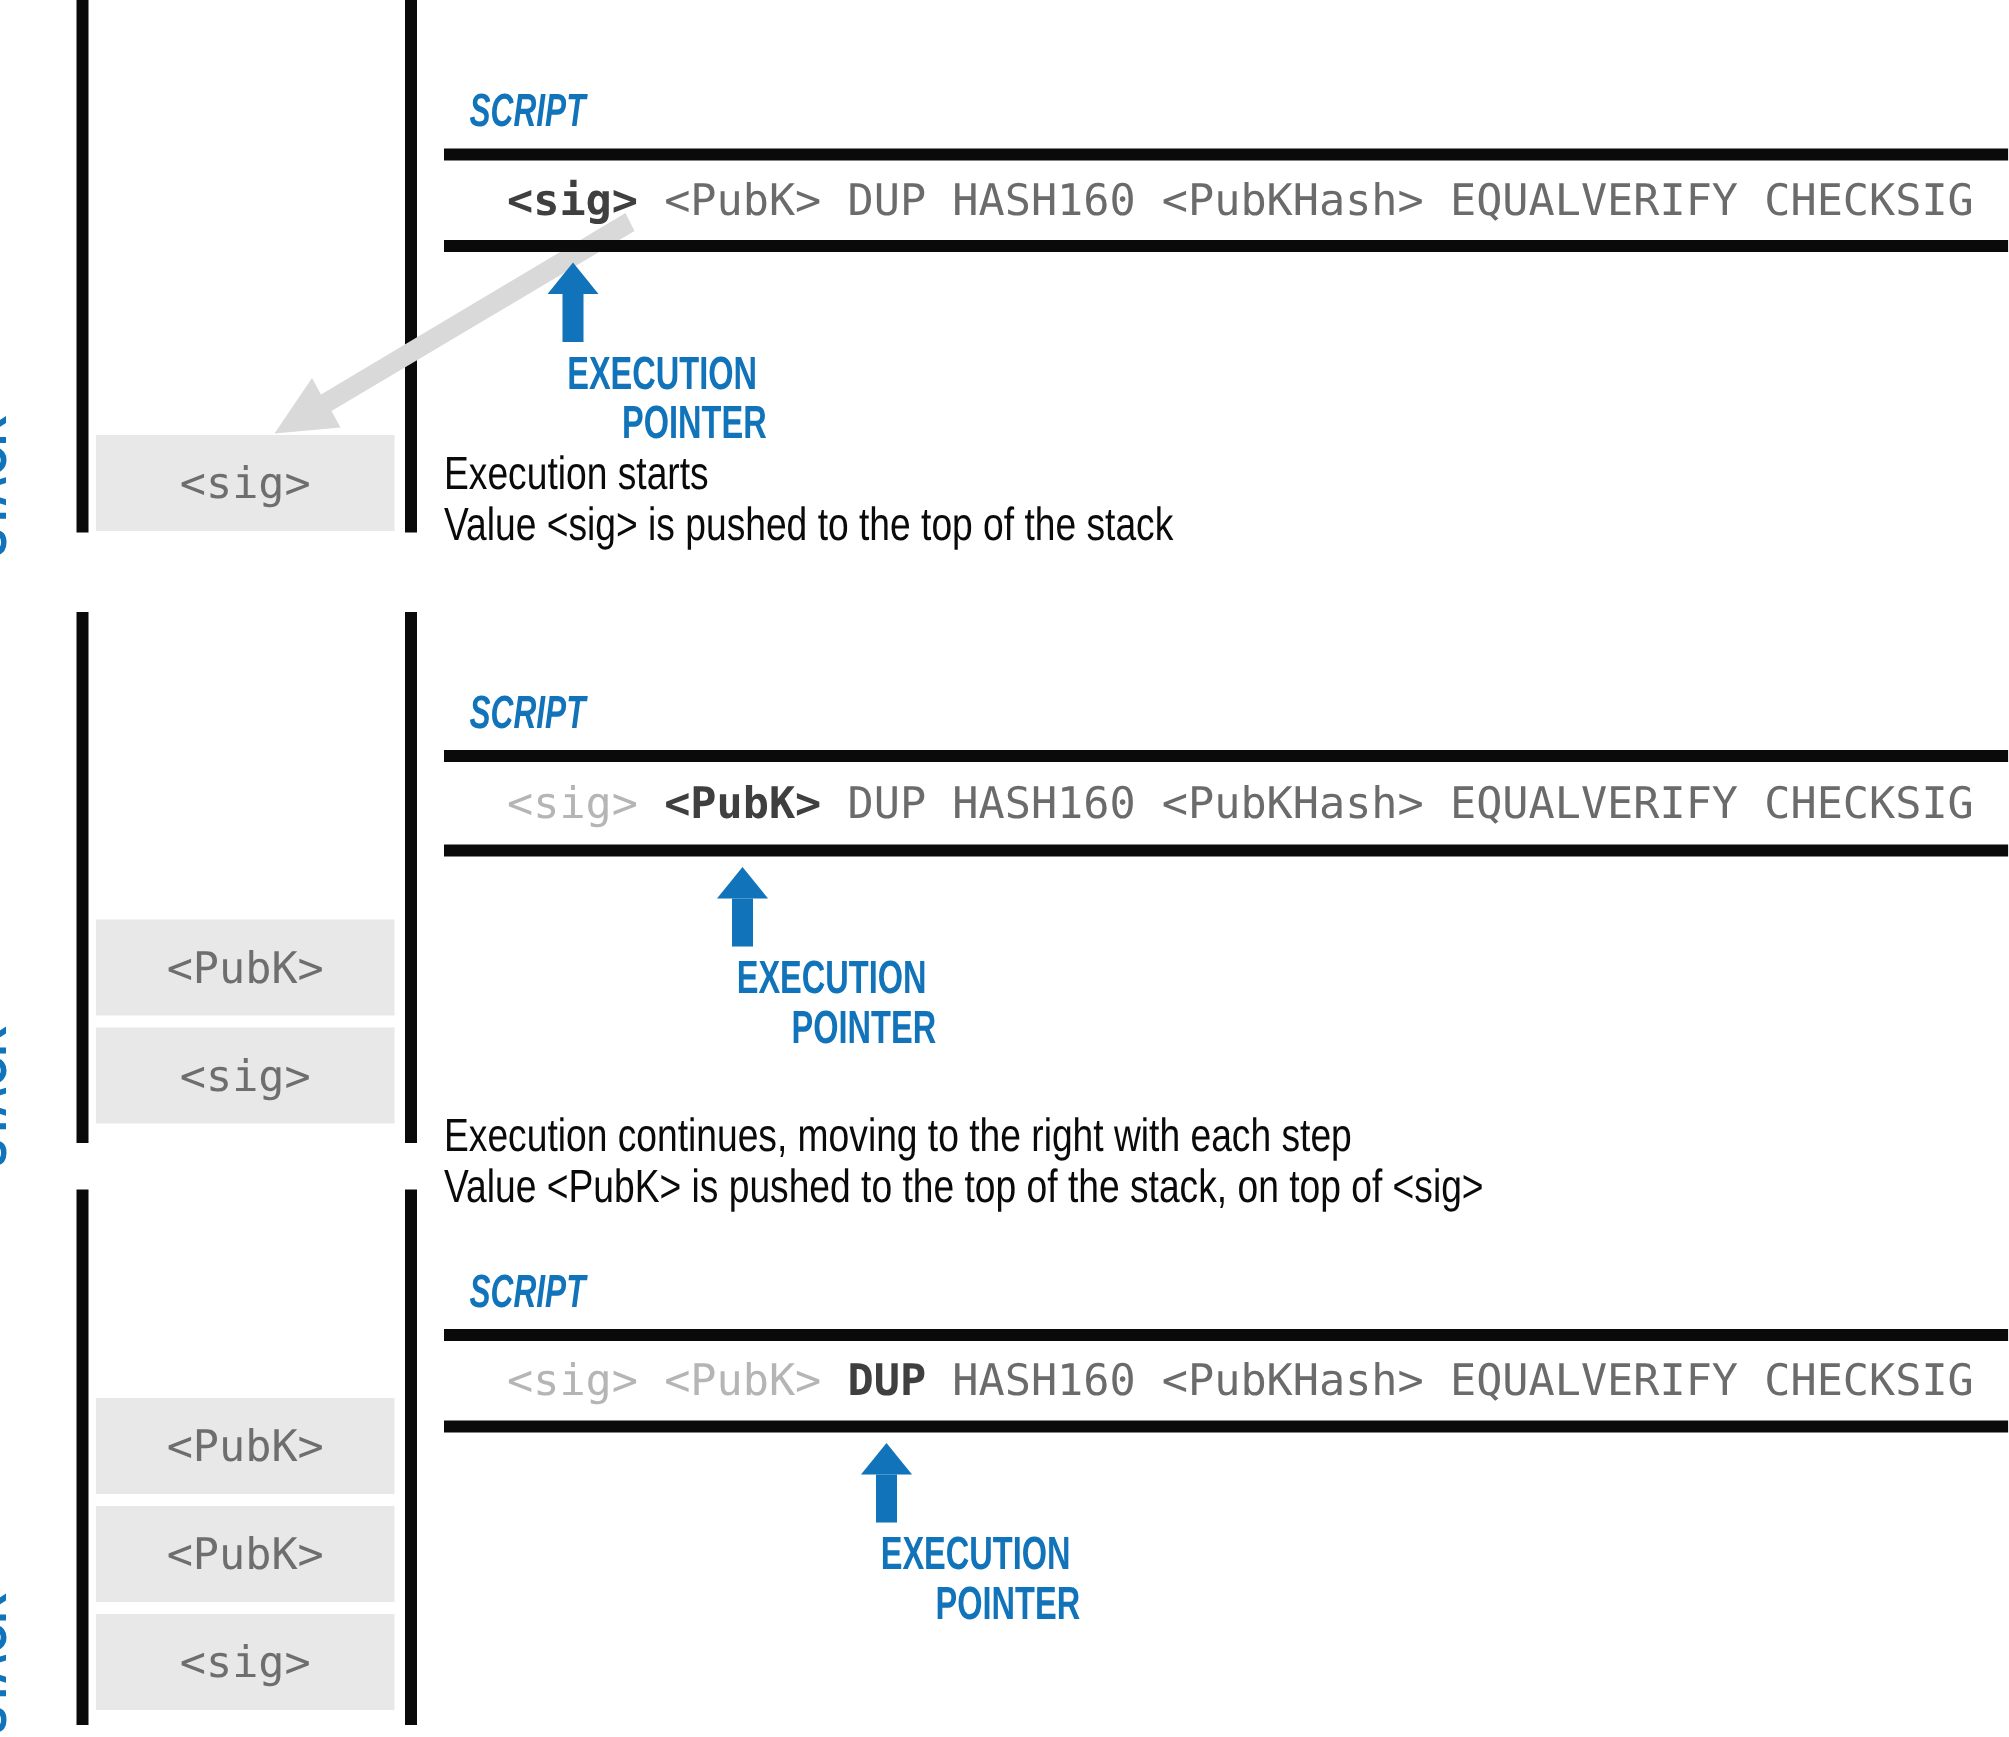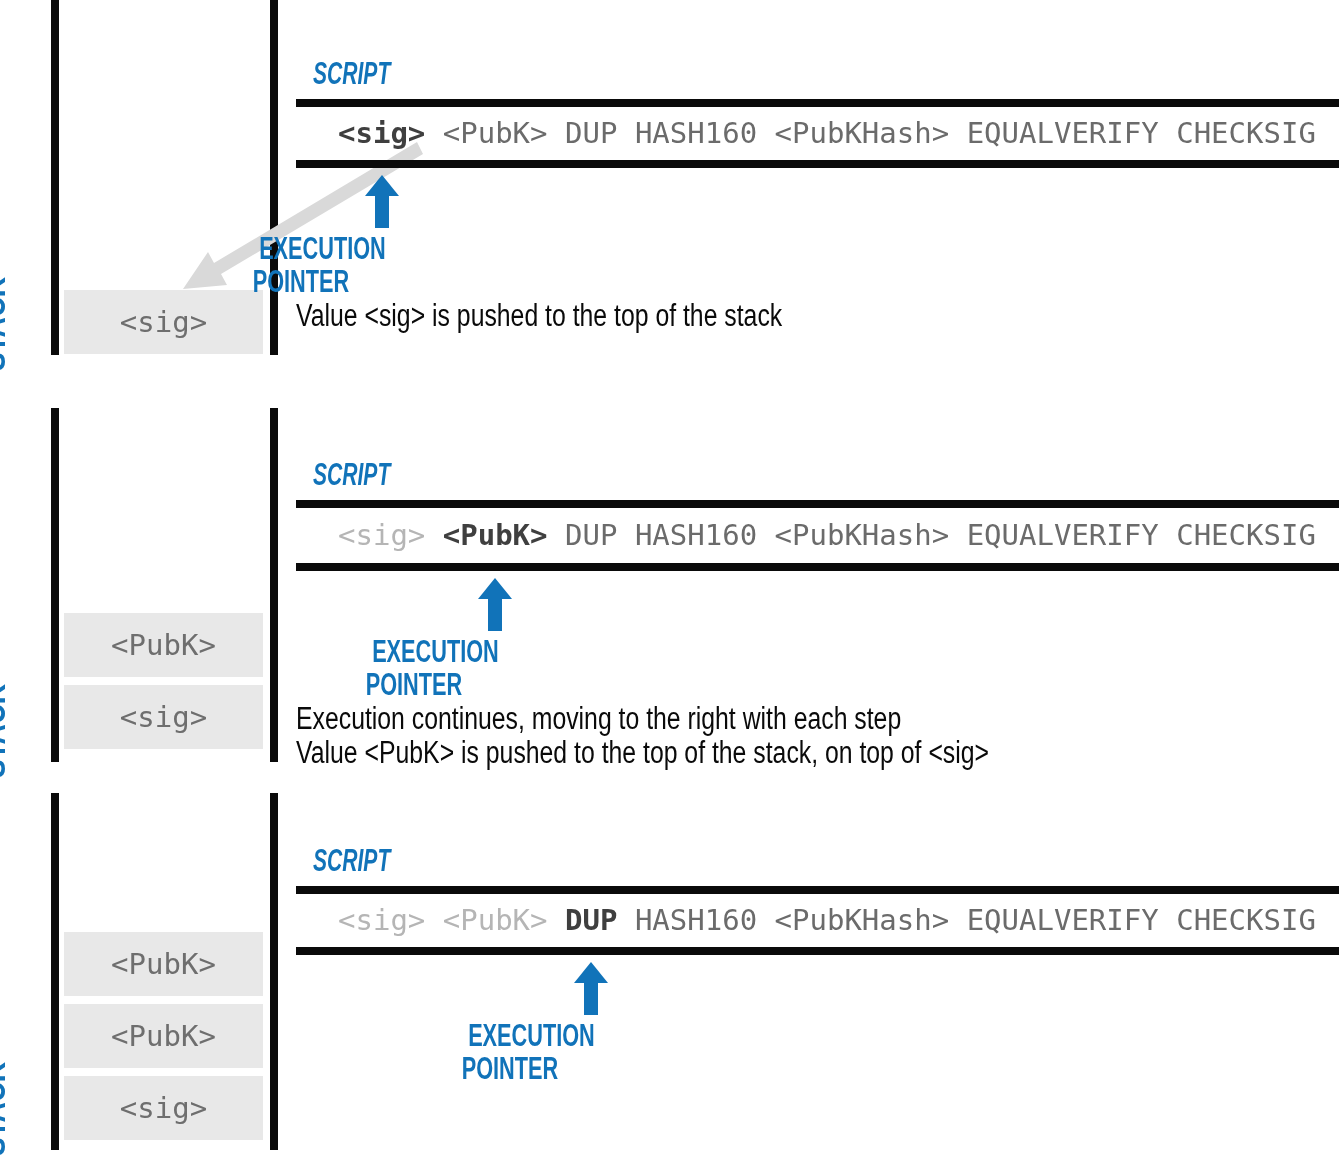--- a/index.html
+++ b/index.html
@@ -29,21 +29,21 @@
     position:absolute;white-space:pre;z-index:5;
     font-family:"DejaVu Sans Mono","Liberation Mono",monospace;font-size:29px;
   }
   .tok-pending{color:var(--pending);}
   .tok-current{color:var(--current);font-weight:bold;}
   .tok-executed{color:var(--executed);}
   .ep-arrow{position:absolute;z-index:5;width:34px;}
   .ep-head{width:0;height:0;border-left:17px solid transparent;
     border-right:17px solid transparent;border-bottom:21px solid var(--blue);}
   .ep-shaft{width:14px;height:32px;background:var(--blue);margin:0 auto;}
-  .ep-label{position:absolute;width:300px;text-align:left;z-index:5;}
+  .ep-label{position:absolute;width:300px;text-align:right;z-index:5;}
   .ep-label div{color:var(--blue);font-weight:bold;font-size:31px;line-height:33px;}
   .ep-label .cond{display:inline-block;transform:scaleX(0.70);transform-origin:50% 50%;white-space:nowrap;}
   .desc{position:absolute;z-index:5;}
   .desc div{font-size:31px;line-height:34px;color:var(--ink);}
   .desc .cond{display:inline-block;transform:scaleX(0.80);transform-origin:0 50%;white-space:nowrap;}
   #overlay{position:absolute;left:0;top:0;z-index:3;pointer-events:none;}
 </style>
 </head>
 <body>
 
@@ -63,20 +63,21 @@
         <div class="script-line" style="left: 338px; top: 107px; height: 53px; line-height: 53px;"><span class="tok-current">&lt;sig&gt;</span> <span class="tok-pending">&lt;PubK&gt;</span> <span class="tok-pending">DUP</span> <span class="tok-pending">HASH160</span> <span class="tok-pending">&lt;PubKHash&gt;</span> <span class="tok-pending">EQUALVERIFY</span> <span class="tok-pending">CHECKSIG</span></div>
         <div class="ep-arrow" style="left: 364.625px; top: 175px;">
           <div class="ep-head"></div>
           <div class="ep-shaft"></div>
         </div>
         <div class="ep-label" style="left: 231.625px; top: 232px;">
           <div><span class="cond">EXECUTION</span></div>
           <div><span class="cond">POINTER</span></div>
         </div>
         <div class="desc" style="left: 296px; top: 299px;">
+          <div><span class="cond">Execution starts</span></div>
           <div><span class="cond">Value &lt;sig&gt; is pushed to the top of the stack</span></div>
         </div>
       </div>
       <div class="abs" style="left: 0px; top: 0px;">
         <div class="vbar" style="left: 51px; top: 408px; height: 354px;"></div>
         <div class="vbar" style="left: 270px; top: 408px; height: 354px;"></div>
         <div class="stack-label" style="left: 12px; top: 740px;">STACK</div>
         <div class="stack-box" style="left: 64px; top: 613px; width: 199px; height: 64px;"><span>&lt;PubK&gt;</span></div>
         <div class="stack-box" style="left: 64px; top: 685px; width: 199px; height: 64px;"><span>&lt;sig&gt;</span></div>
         <div class="blue-label" style="left: 313px; top: 458px;"><span class="cond">SCRIPT</span></div>
@@ -84,21 +85,21 @@
         <div class="rule" style="left: 296px; top: 563px; width: 1043px;"></div>
         <div class="script-line" style="left: 338px; top: 508px; height: 55px; line-height: 55px;"><span class="tok-executed">&lt;sig&gt;</span> <span class="tok-current">&lt;PubK&gt;</span> <span class="tok-pending">DUP</span> <span class="tok-pending">HASH160</span> <span class="tok-pending">&lt;PubKHash&gt;</span> <span class="tok-pending">EQUALVERIFY</span> <span class="tok-pending">CHECKSIG</span></div>
         <div class="ep-arrow" style="left: 478.05px; top: 578px;">
           <div class="ep-head"></div>
           <div class="ep-shaft"></div>
         </div>
         <div class="ep-label" style="left: 345.05px; top: 635px;">
           <div><span class="cond">EXECUTION</span></div>
           <div><span class="cond">POINTER</span></div>
         </div>
-        <div class="desc" style="left: 296px; top: 702px;">
+        <div class="desc" style="left: 296px; top: 740px;">
           <div><span class="cond">Execution continues, moving to the right with each step</span></div>
           <div><span class="cond">Value &lt;PubK&gt; is pushed to the top of the stack, on top of &lt;sig&gt;</span></div>
         </div>
       </div>
       <div class="abs" style="left: 0px; top: 0px;">
         <div class="vbar" style="left: 51px; top: 793px; height: 357px;"></div>
         <div class="vbar" style="left: 270px; top: 793px; height: 357px;"></div>
         <div class="stack-label" style="left: 12px; top: 1118px;">STACK</div>
         <div class="stack-box" style="left: 64px; top: 932px; width: 199px; height: 64px;"><span>&lt;PubK&gt;</span></div>
         <div class="stack-box" style="left: 64px; top: 1004px; width: 199px; height: 64px;"><span>&lt;PubK&gt;</span></div>

